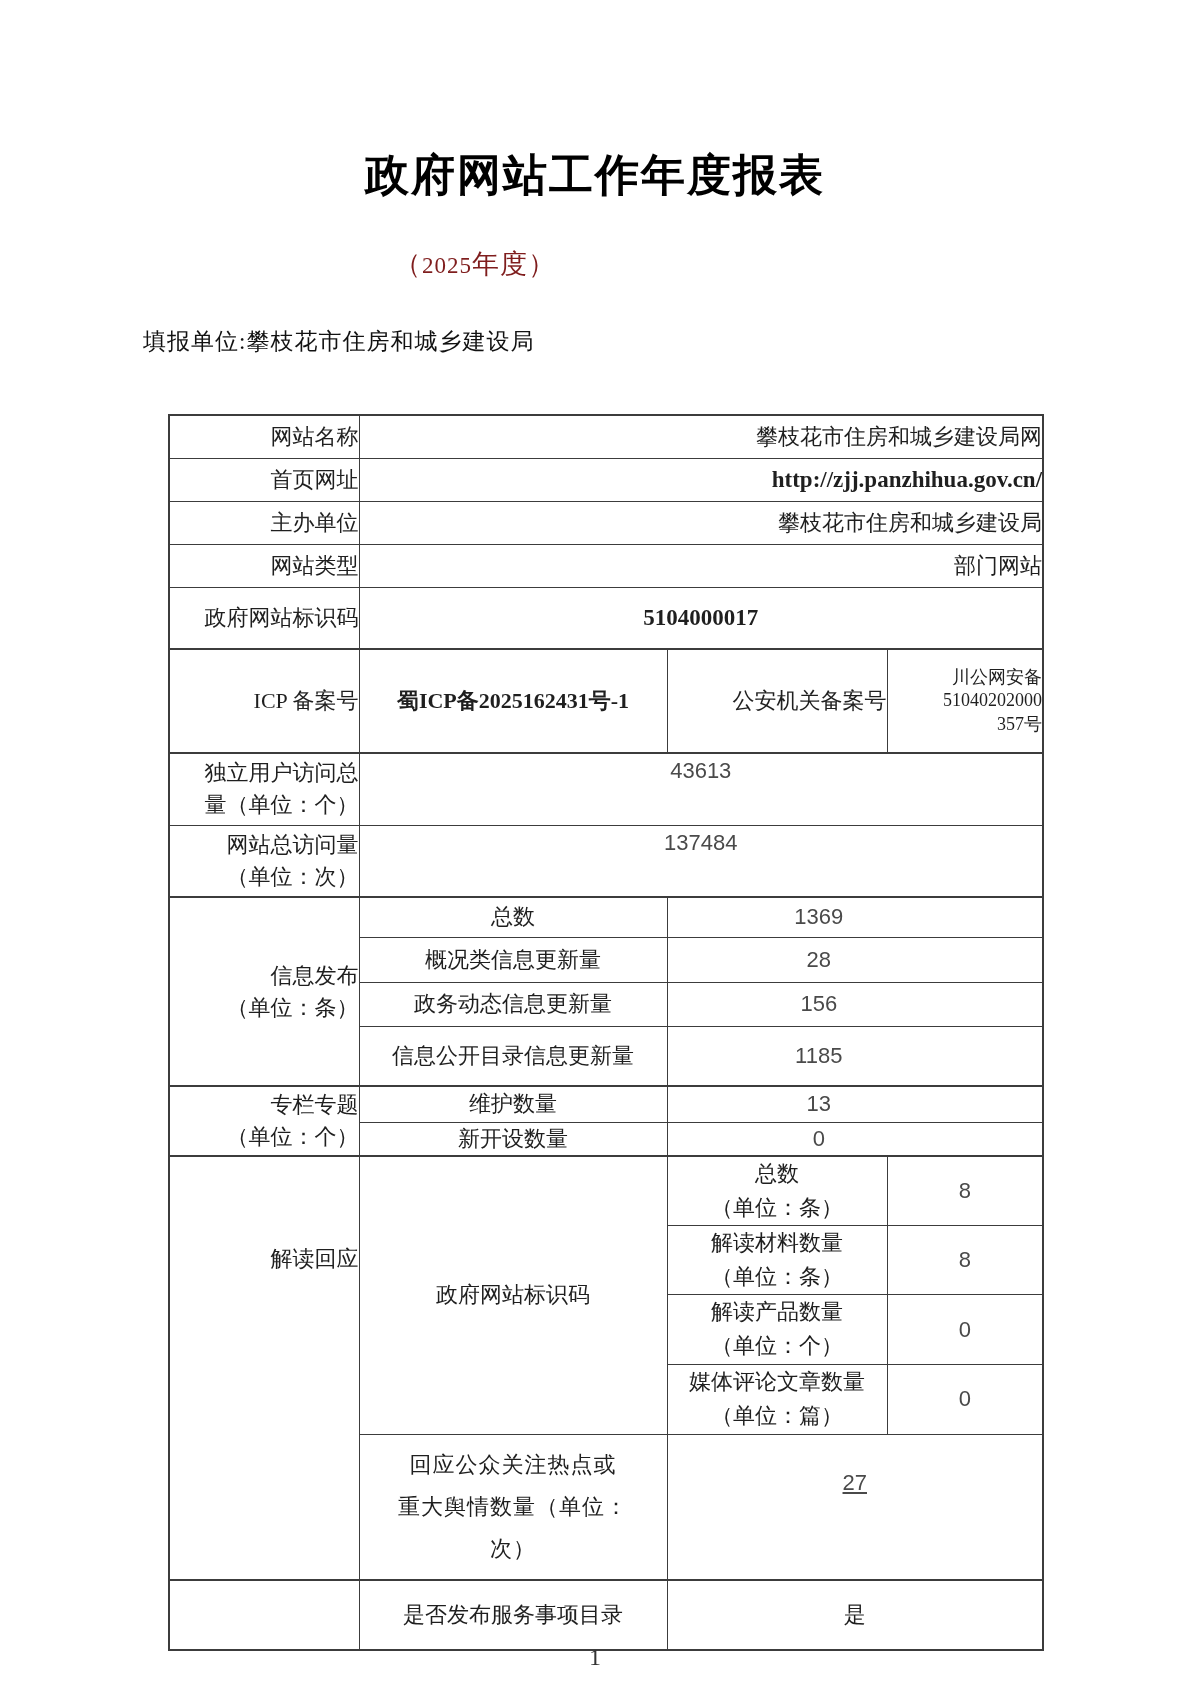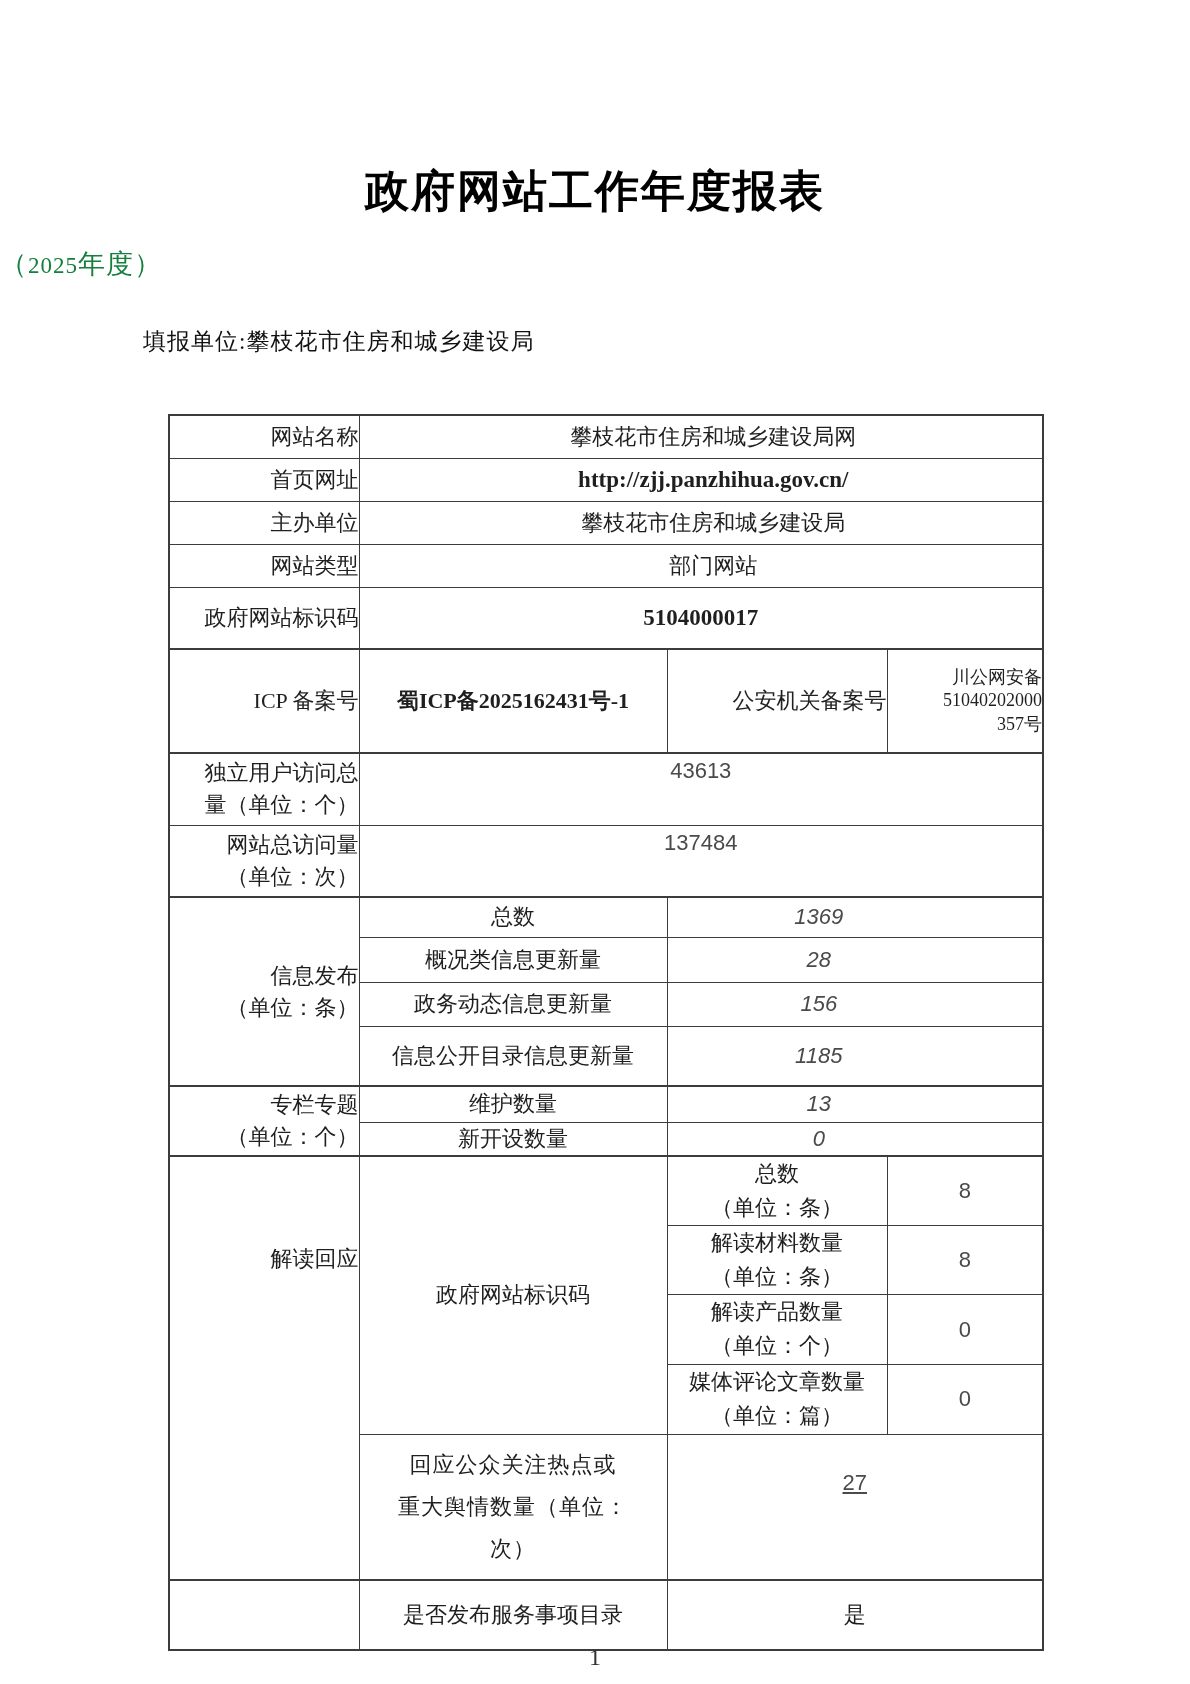--- a/index.html
+++ b/index.html
@@ -2,27 +2,27 @@
 <html><head>
 <meta charset="utf-8">
 <style>
   html,body{margin:0;padding:0;background:#ffffff;}
   body{
     width:1190px;height:1684px;position:relative;
     font-family:"Liberation Serif","DejaVu Serif",serif;
     color:#1f1f1f;
   }
   .page-title{
-    position:absolute;top:162px;left:0;width:1190px;
+    position:absolute;top:146px;left:0;width:1190px;
     text-align:center;font-family:"Liberation Sans","DejaVu Sans",sans-serif;
     font-size:44px;font-weight:700;letter-spacing:2px;color:#000;
   }
   .page-subtitle{
     position:absolute;top:246px;left:0;width:950px;
-    font-size:27px;color:#15803d;letter-spacing:1px;
+    text-align:center;font-size:27px;color:#7f1d1d;letter-spacing:1px;
   }
   .page-subtitle .year{font-size:23px;}
   .report-unit{
     position:absolute;top:326px;left:143px;
     font-size:23px;color:#111;letter-spacing:1px;
   }
   table.main{
     position:absolute;left:168px;top:414px;
     border-collapse:collapse;table-layout:fixed;
     width:874px;
@@ -30,28 +30,28 @@
   }
   td{
     border:1px solid #3c3c3c;
     font-size:22px;color:#1f1f1f;
     text-align:center;vertical-align:middle;
     padding:0;line-height:1.45;
     overflow:hidden;
   }
   tr.thick td{border-top-width:2px;}
   td.lbl{text-align:right;}
-  td.val-left{text-align:center;padding-left:25px;}
+  td.val-left{text-align:right;padding-left:25px;}
   td.num{
     font-family:"Liberation Sans","DejaVu Sans",sans-serif;
     font-size:22px;color:#4a4a4a;font-weight:400;
   }
   td.bold-serif{font-weight:700;font-size:23px;}
   td.top-num{vertical-align:top;padding-top:1px;}
-  td.center-col3{padding-right:72px;font-style:italic;}
+  td.center-col3{padding-right:72px;}
   td.police-num{line-height:1.3;font-size:18px;text-align:right;}
   td.two-line{line-height:1.55;}
   td.resp-label{line-height:1.9;letter-spacing:1px;}
   td.resp-val{vertical-align:top;padding-top:32px;text-decoration:underline;}
   td.jiedu-cell{vertical-align:top;padding-top:86px;}
   .page-number{
     position:absolute;top:1644px;left:0;width:1190px;
     text-align:center;font-size:24px;color:#333;
   }
 </style>

